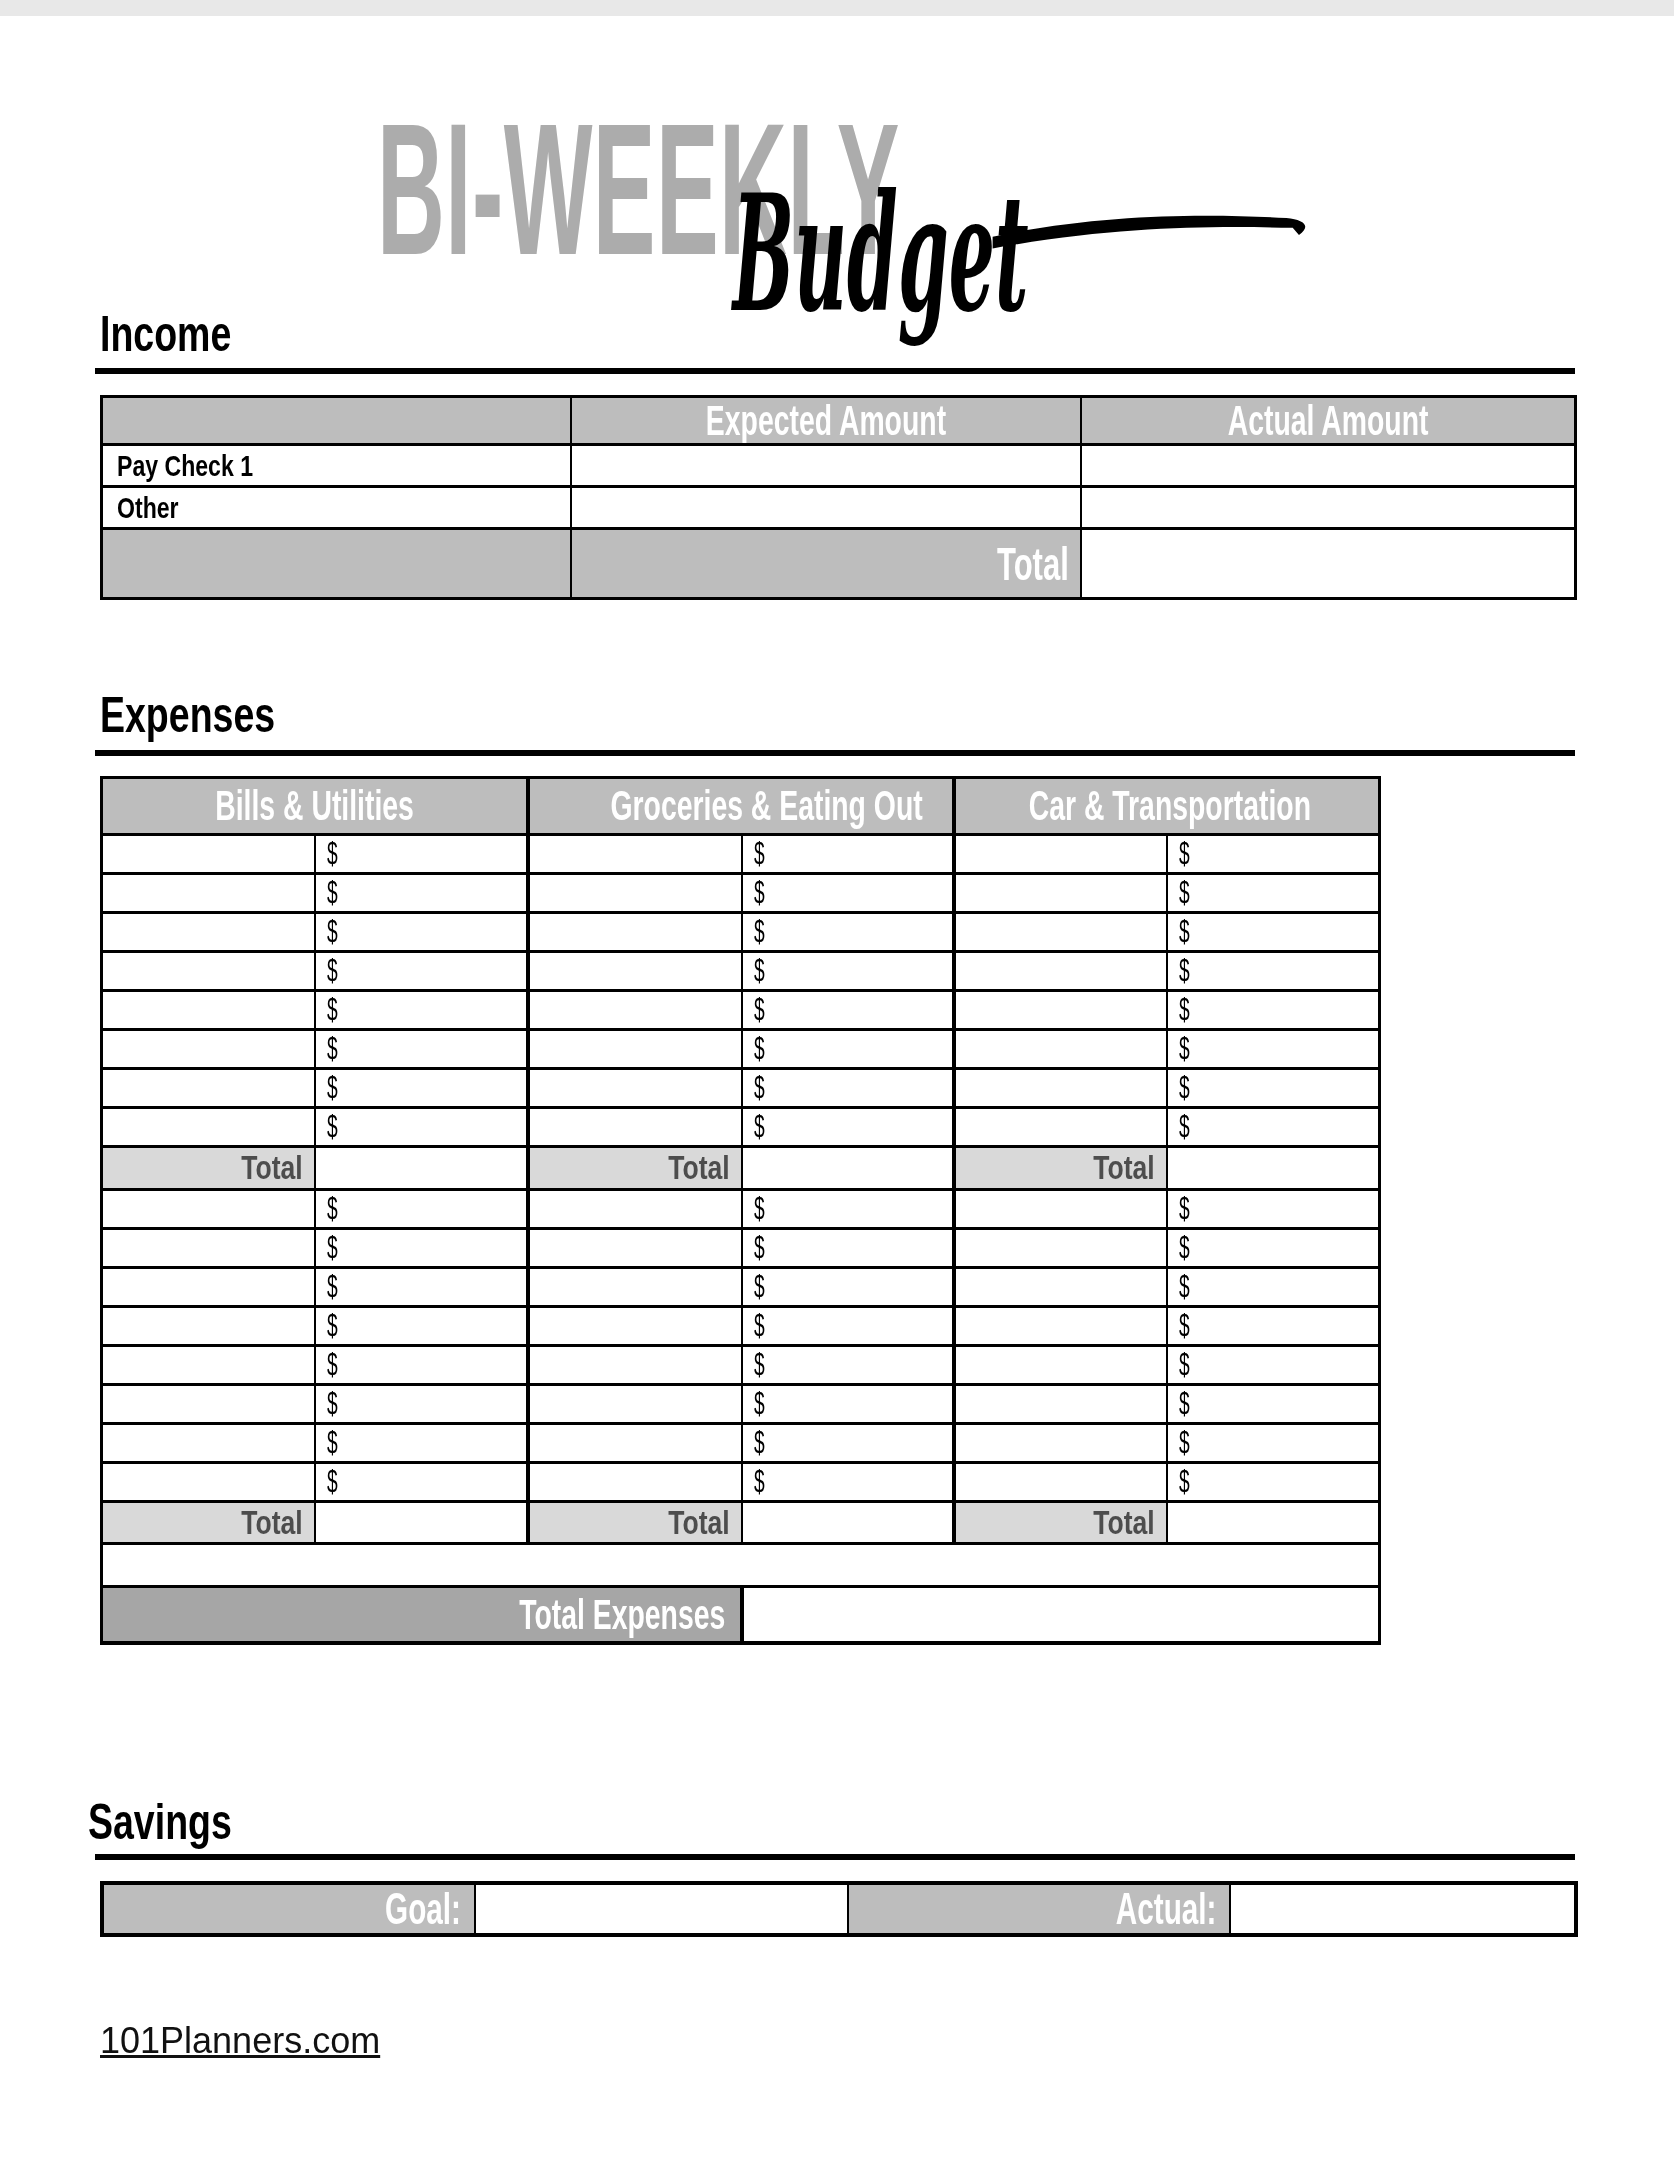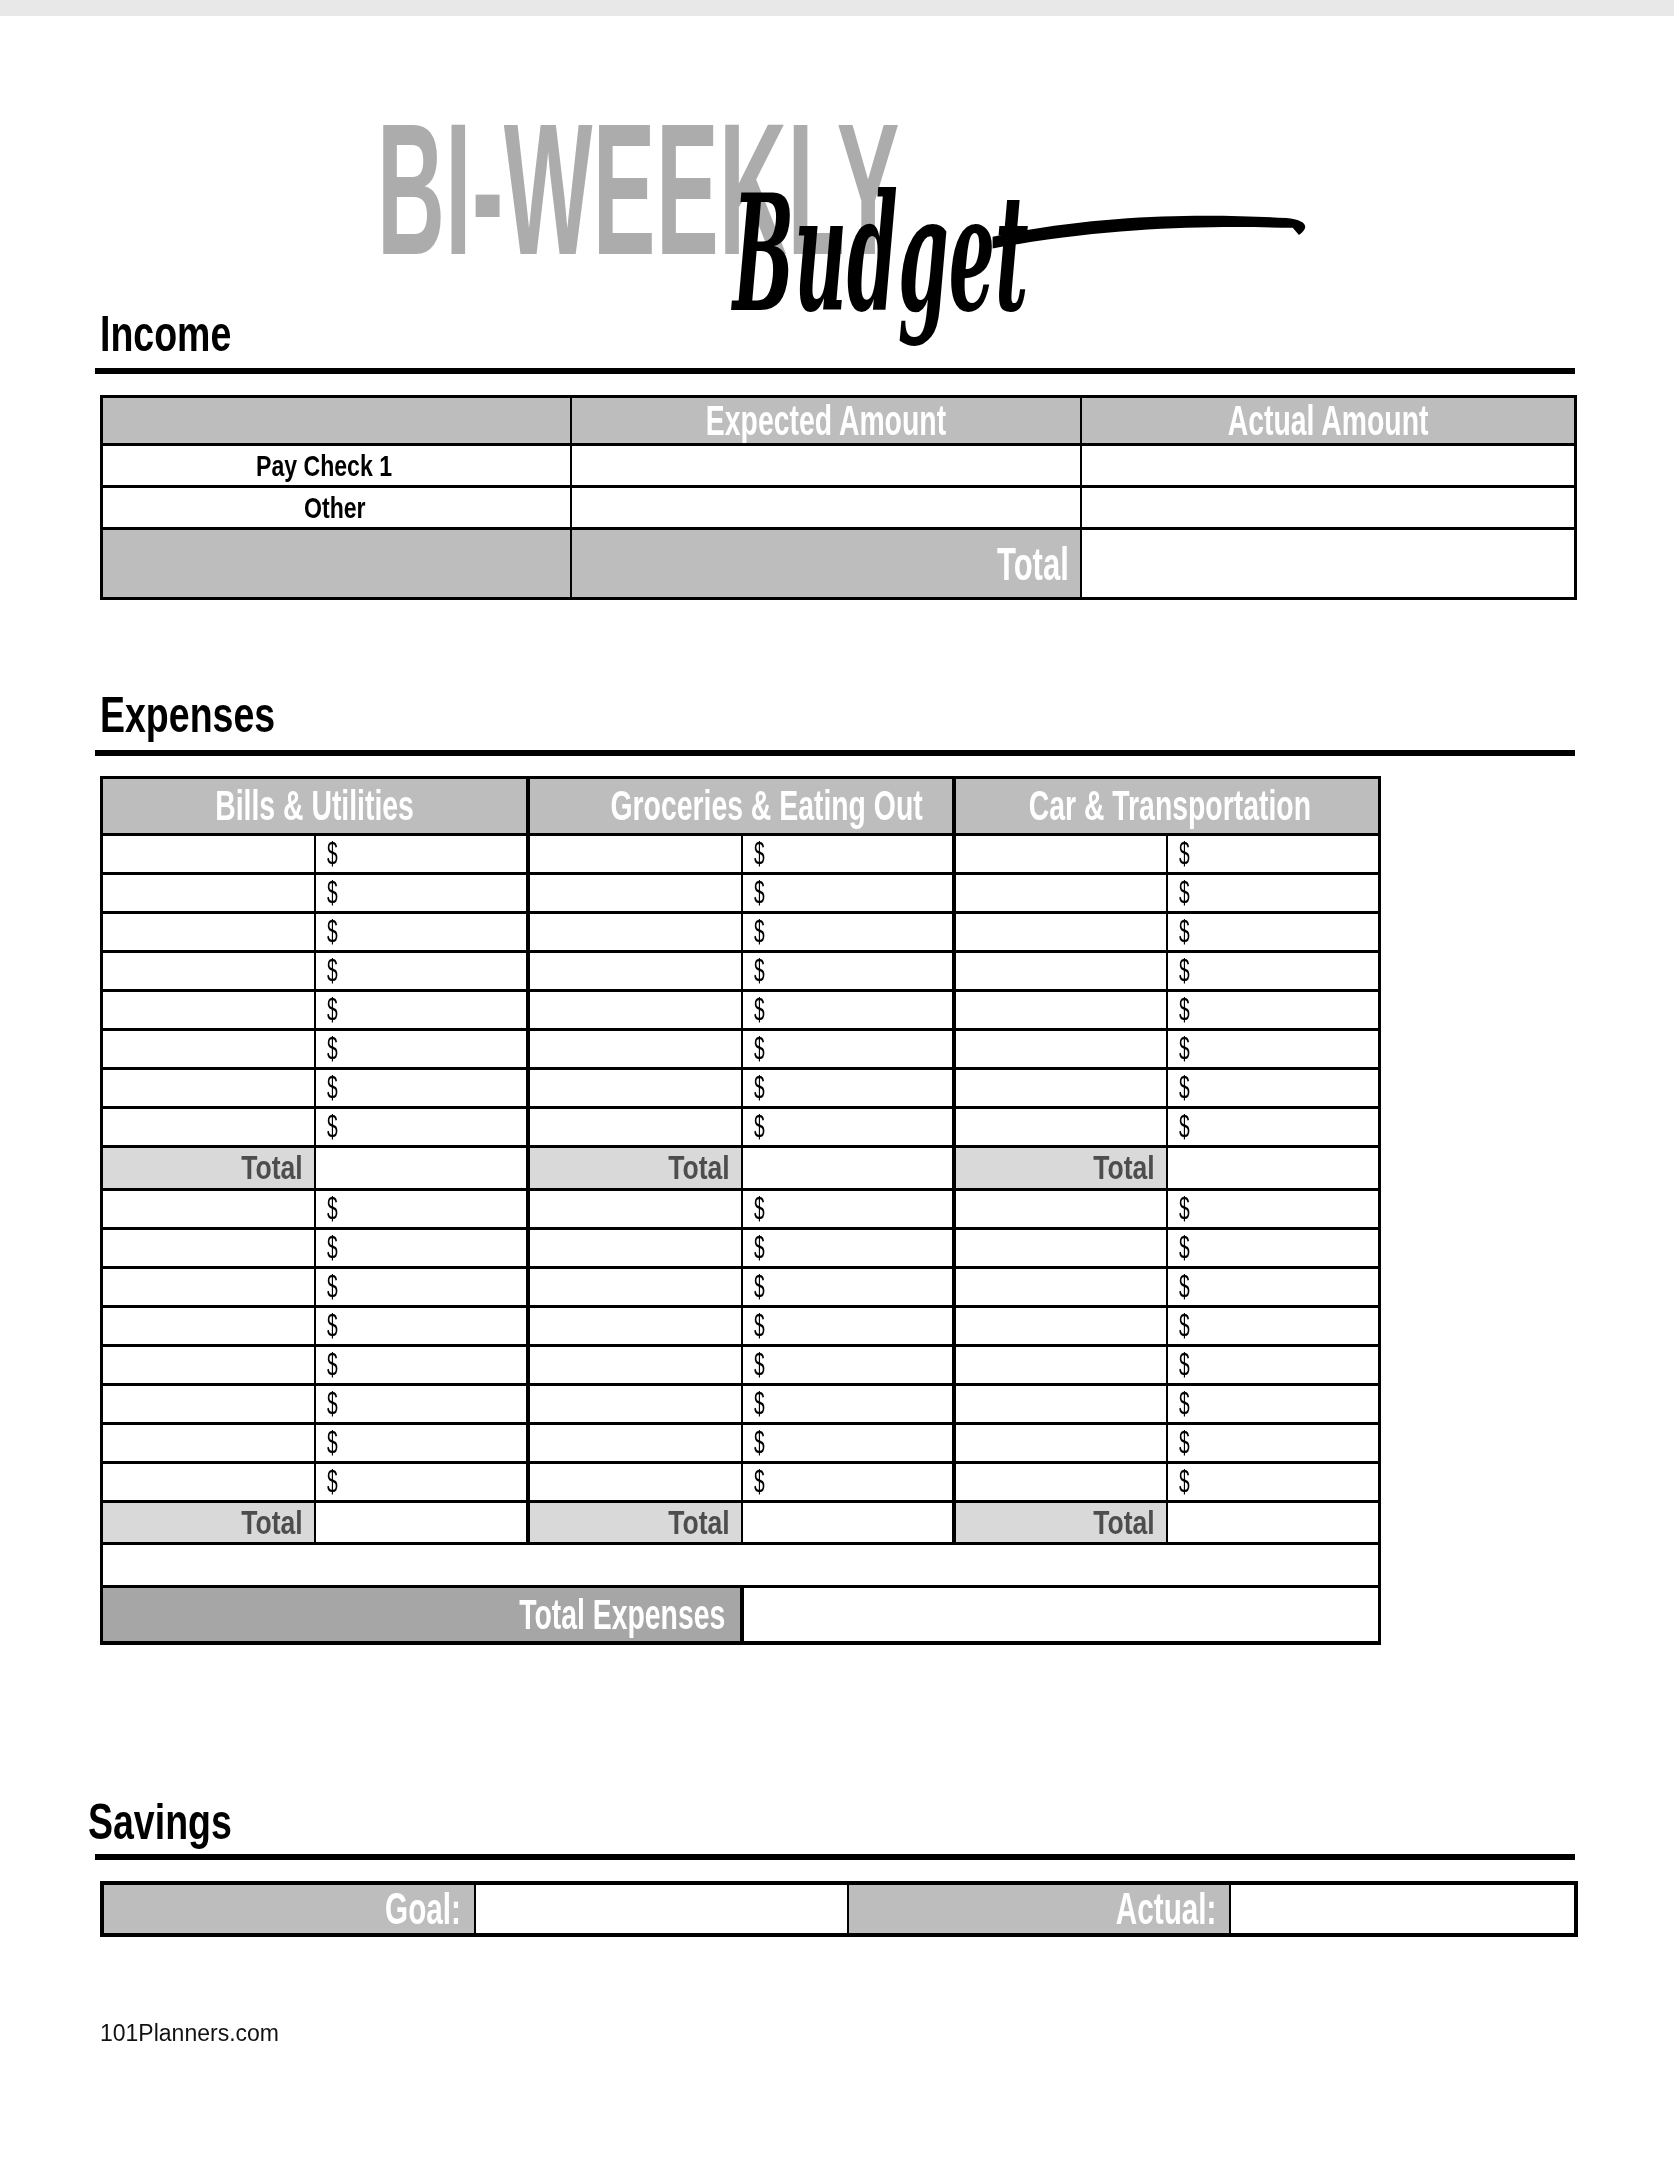--- a/index.html
+++ b/index.html
@@ -48,35 +48,35 @@
   .sav td { border:2.7px solid #000; }
 
   .ghead { background:#bdbdbd; }
   .gcell { background:#bdbdbd; }
   .tlab  { background:#d9d9d9; }
   .texpcell { background:#a6a6a6; }
 
   .ac { text-align:center; }
   .ar { text-align:right; }
   .al { text-align:left; }
-  .plab { padding-left:14.3px;text-align:center; }
+  .plab { padding-left:14.3px; }
   .prt  { padding-right:10.7px; }
   .prt14 { padding-right:12.5px; }
   .pamt { padding-left:11.6px; }
 
   .colhead  { font-weight:bold; font-size:43px; color:#fff; }
   .cathead  { font-weight:bold; font-size:43px; color:#fff; }
   .rowlabel { font-weight:bold; font-size:29.6px; color:#000; }
   .totalw   { font-weight:bold; font-size:47px; color:#fff; }
   .totalg   { font-weight:bold; font-size:34px; color:#4d4d4d; }
   .texpl    { font-weight:bold; font-size:43px; color:#fff; }
   .goal     { font-weight:bold; font-size:45px; color:#fff; }
   .dollar   { font-size:32px; color:#000; }
 
-  .footer { position:absolute; left:100px; top:2004px; font-size:23px; color:#111; }
+  .footer { position:absolute; left:100px; top:2004px; font-size:36px; color:#111;text-decoration:underline; }
 </style>
 </head>
 <body>
 
 <div class="page">
 
   <div class="title-main cd ol sx50">BI-WEEKLY</div>
   <svg class="title-script" width="627" height="251" viewBox="0 0 700 280">
     <path fill="#000" d="M320,128 C450,100 570,103 648,107 C668,109 676,116 662,126 L655,118 C560,116 460,116 320,141 Z"></path>
     <text x="30" y="210" font-family="DejaVu Serif, serif" font-style="italic" font-weight="bold" font-size="180" fill="#000" textLength="330" lengthAdjust="spacingAndGlyphs">Budget</text>

